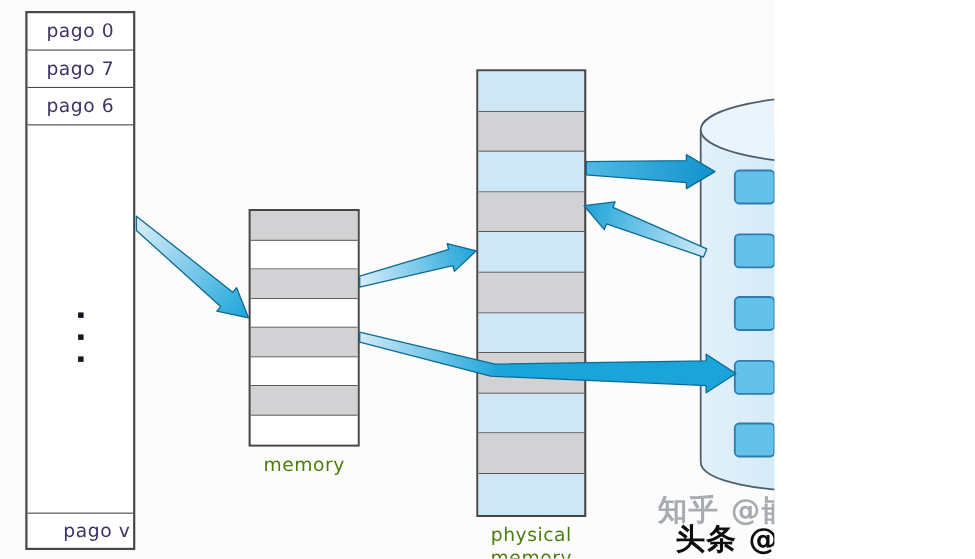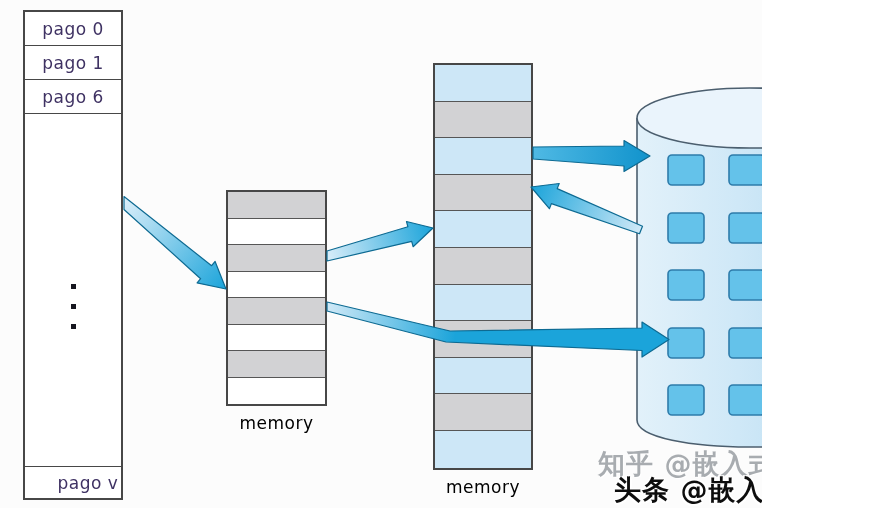--- a/index.html
+++ b/index.html
@@ -1,17 +1,17 @@
 <!DOCTYPE html>
 <html><head>
 <meta charset="utf-8">
 <style>
   html,body{margin:0;padding:0;background:#fff;}
   .canvas{
-    position:relative;width:762px;height:508px;overflow:hidden;
+    position:relative;width:704px;height:508px;overflow:hidden;
     background:#fcfcfc;font-family:"DejaVu Sans", sans-serif;text-decoration:underline;
   }
   
   .page-table{
     position:absolute;left:23px;top:10px;width:100px;height:490px;
     background:#ffffff;border:2px solid #474747;box-sizing:border-box;
   }
   .page-cell{
     height:33px;border-bottom:1.6px solid #474747;
     display:flex;align-items:center;justify-content:center;
@@ -33,21 +33,21 @@
   .memory-map .cell:last-child{border-bottom:none;}
   
   .phys{
     position:absolute;left:433px;top:63px;width:100px;height:407px;
     border:2px solid #474747;box-sizing:border-box;background:#fff;
   }
   .phys .cell{height:36.6px;border-bottom:1.5px solid #565656;box-sizing:border-box;}
   .phys .cell:last-child{border-bottom:none;}
   
   .diagram-label{
-    position:absolute;color:#000000;font-size:17px;line-height:21px;text-align:center;
+    position:absolute;color:#4d7c0f;font-size:17px;line-height:21px;text-align:center;
     letter-spacing:.5px;
   }
   .lbl-memory-map{left:216px;top:413px;width:121px;}
   .lbl-physical{left:408px;top:477px;width:150px;}
   
   svg.layer{position:absolute;left:0;top:0;}
   
   .wm-zhihu{
     position:absolute;left:598px;top:446px;font-size:27px;font-weight:bold;
     color:rgba(153,158,162,.85);white-space:nowrap;letter-spacing:1px;
@@ -60,21 +60,21 @@
   }
 </style>
 </head>
 <body>
 
 <div class="canvas">
 
   <div class="page-table">
     <div id="page-cells">
         <div class="page-cell">pago 0</div>
-        <div class="page-cell">pago 1</div>
+        <div class="page-cell">pago 7</div>
         <div class="page-cell">pago 6</div>
       </div>
     <div class="dots" id="page-dots">
         <i></i>
         <i></i>
         <i></i>
       </div>
     <div class="page-cell-last">pago v</div>
   </div>
 
@@ -99,20 +99,21 @@
       <div class="cell" style="background: rgb(210, 210, 212);"></div>
       <div class="cell" style="background: rgb(205, 231, 247);"></div>
       <div class="cell" style="background: rgb(210, 210, 212);"></div>
       <div class="cell" style="background: rgb(205, 231, 247);"></div>
       <div class="cell" style="background: rgb(210, 210, 212);"></div>
       <div class="cell" style="background: rgb(205, 231, 247);"></div>
       <div class="cell" style="background: rgb(210, 210, 212);"></div>
       <div class="cell" style="background: rgb(205, 231, 247);"></div>
     </div>
   <div class="diagram-label lbl-physical">
+    <div>physical</div>
     <div>memory</div>
   </div>
 
   <svg class="layer" width="886" height="508" viewBox="0 0 886 508">
     <defs>
       <linearGradient id="cylg" gradientUnits="userSpaceOnUse" x1="637" y1="0" x2="862" y2="0">
         <stop offset="0" stop-color="#e2f1fa"></stop>
         <stop offset="0.45" stop-color="#cfe8f7"></stop>
         <stop offset="1" stop-color="#b5daf0"></stop>
       </linearGradient>

